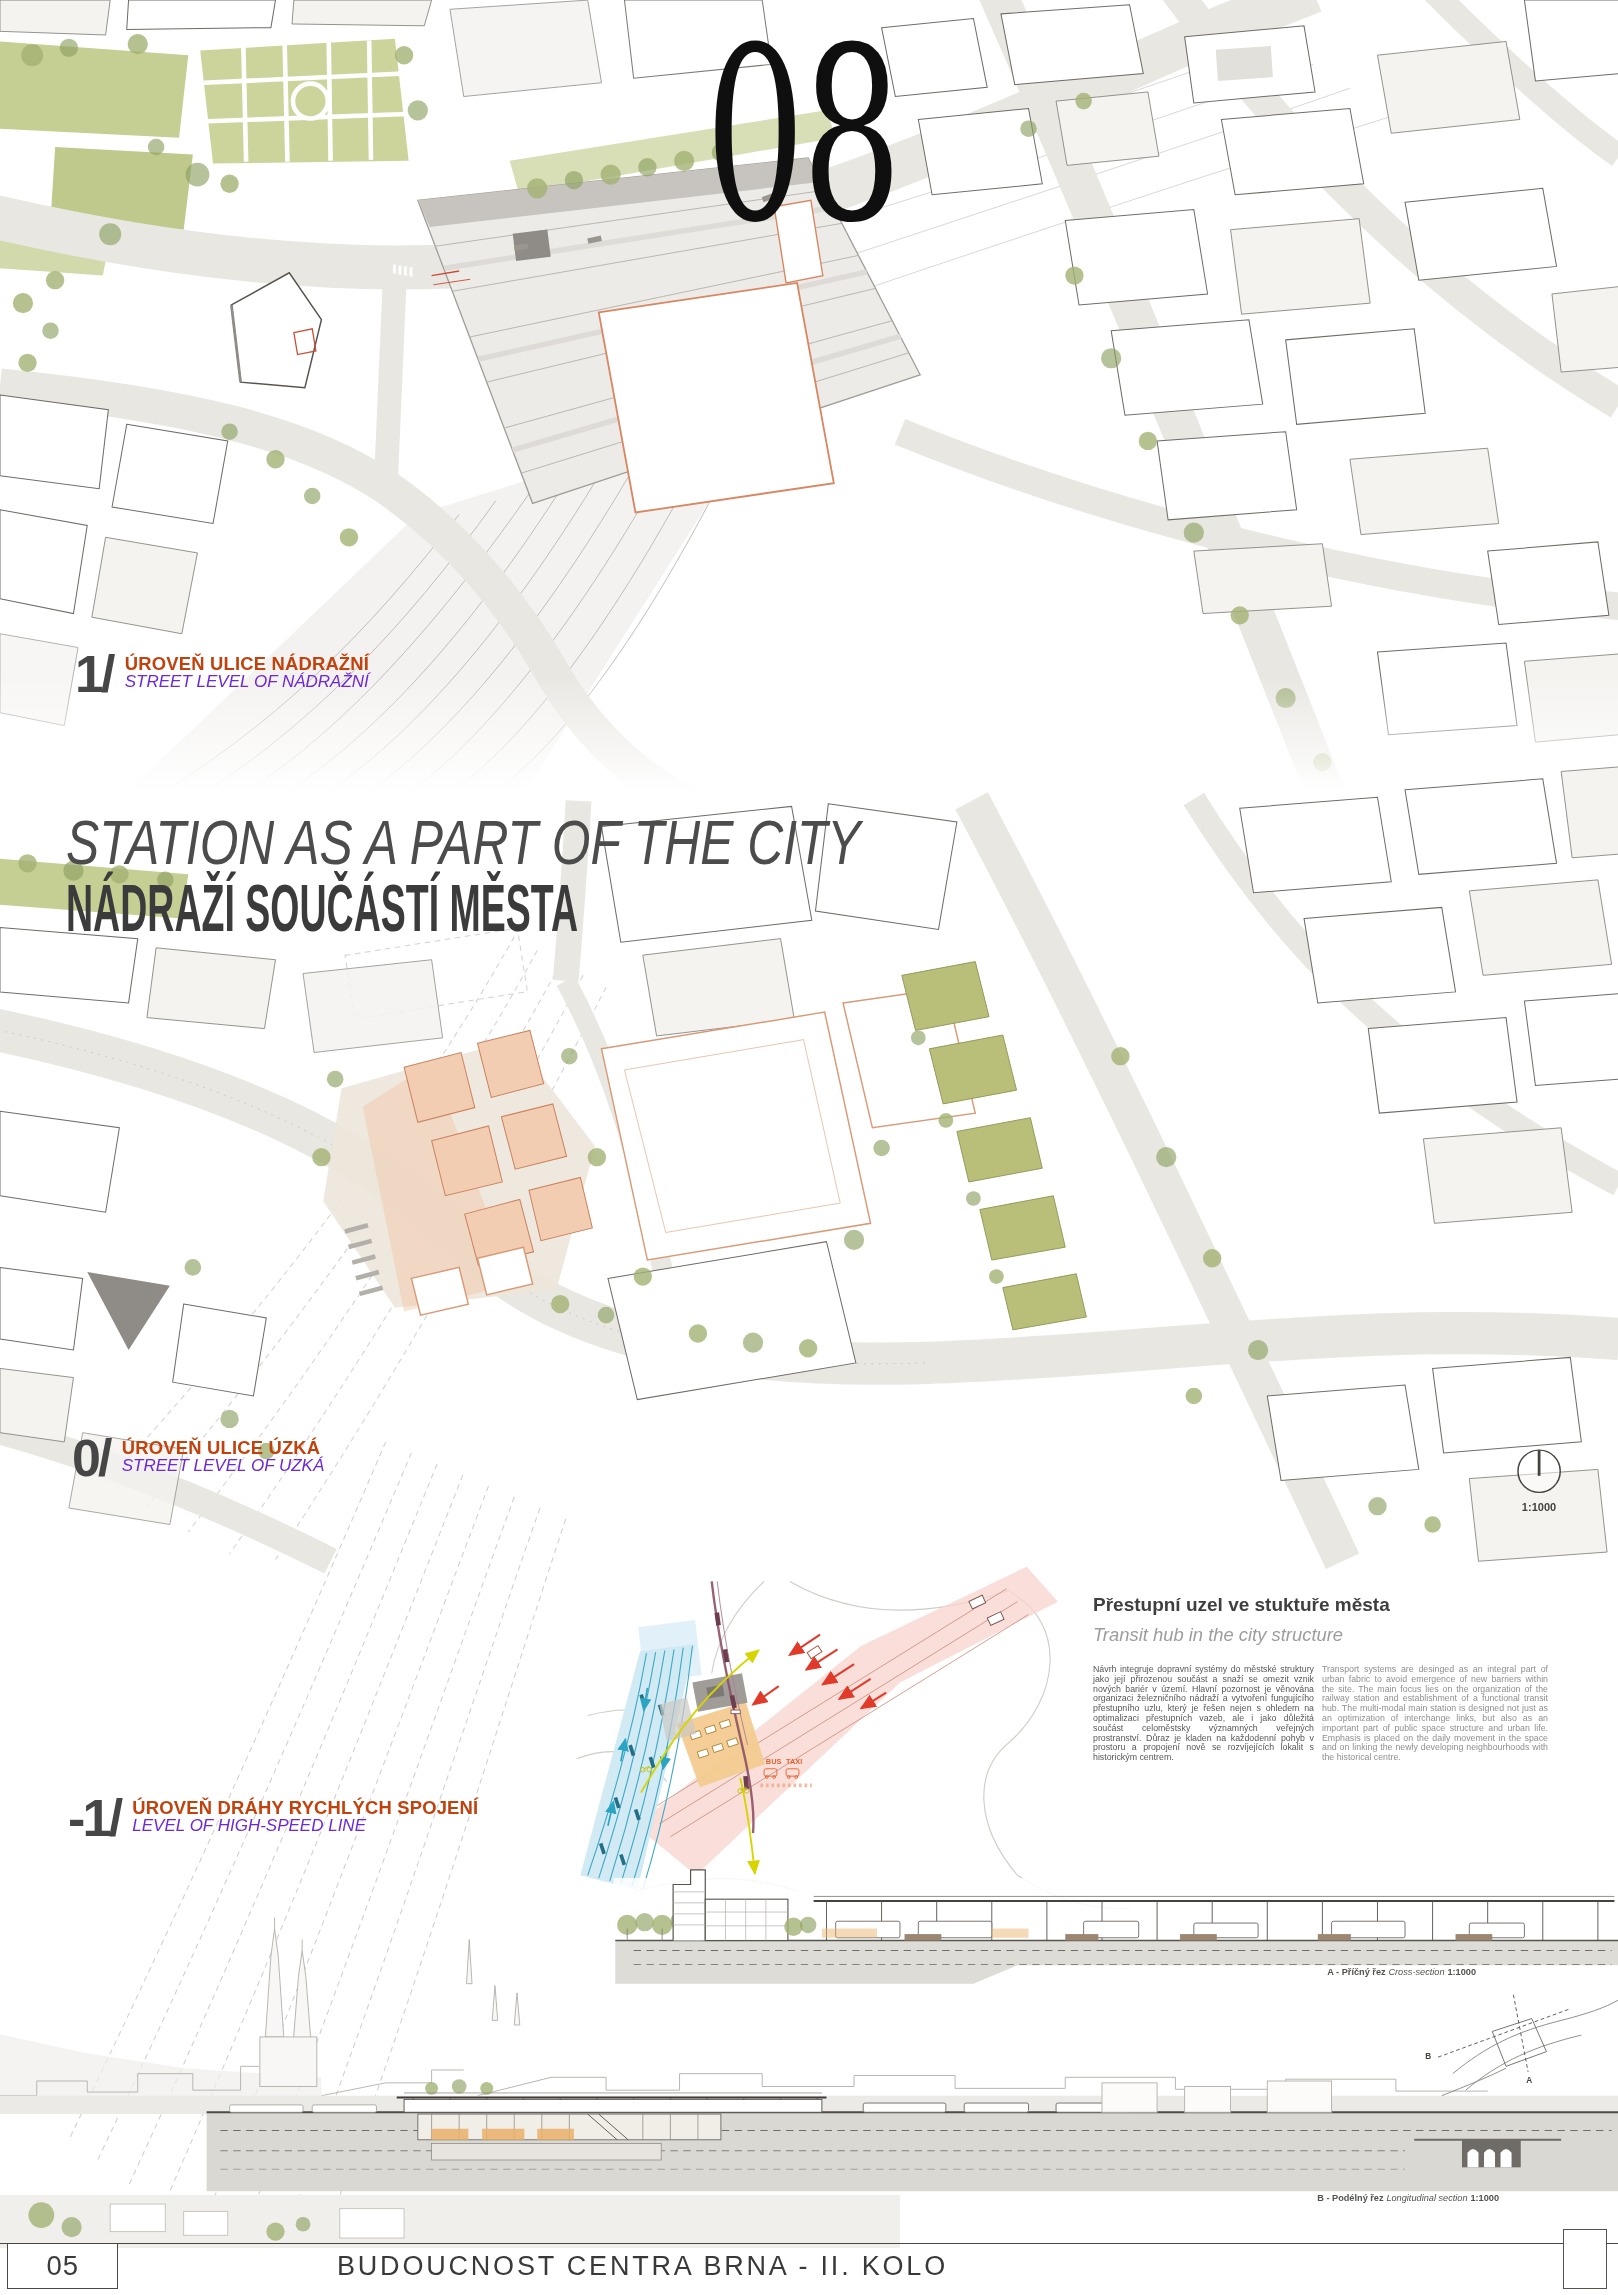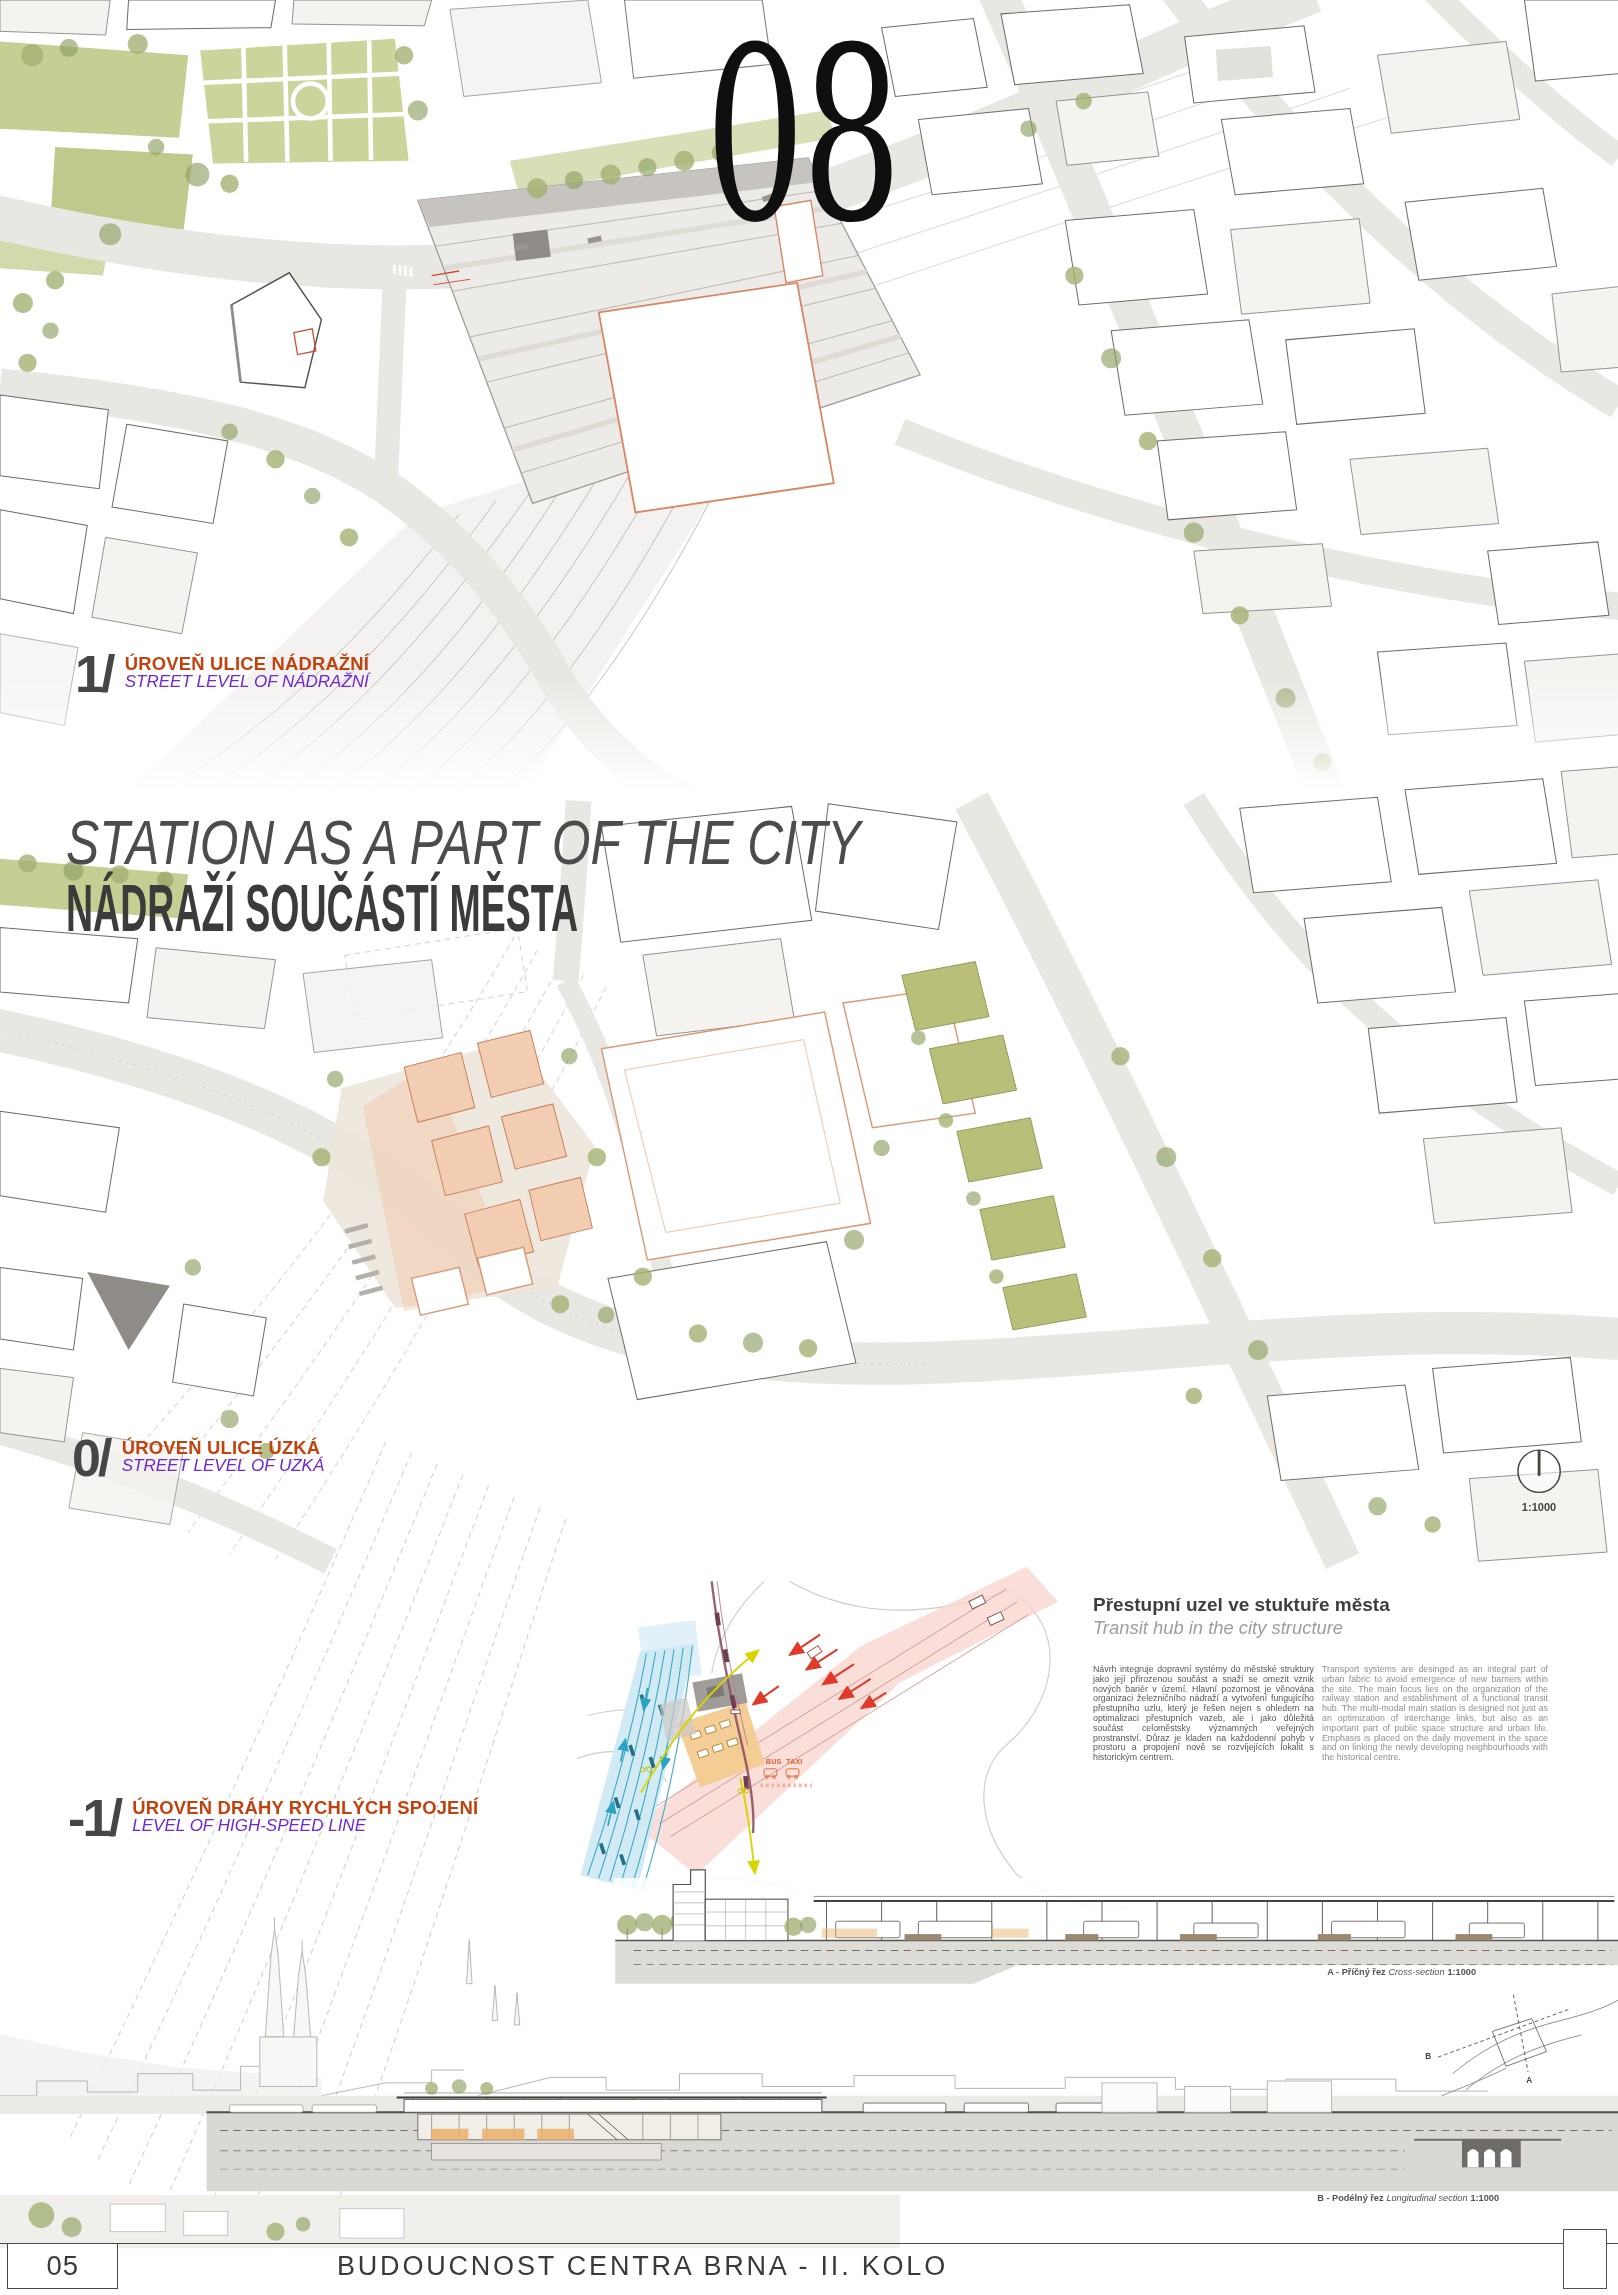--- a/index.html
+++ b/index.html
@@ -32,21 +32,21 @@
   }
   .level-label{display:flex;gap:12px;align-items:flex-start;}
   .level-num{font-size:52px;line-height:40px;font-weight:700;color:#464646;letter-spacing:-2.8px;}
   .lv-cz{font-size:18.4px;line-height:19px;font-weight:700;color:#c2410c;letter-spacing:0.2px;}
   .lv-en{font-size:17px;line-height:18.4px;font-style:italic;color:#6d28d9;}
   .title-cz{display:inline-block;font-size:67px;line-height:1;font-weight:700;color:#3b3b3b;
     transform:scaleX(.56);transform-origin:0 0;white-space:nowrap;}
   .title-en{display:inline-block;font-size:63px;line-height:1;font-style:italic;color:#4c4c4c;
     transform:scaleX(.79);transform-origin:0 0;white-space:nowrap;}
   .hub-cz{font-size:19px;font-weight:700;color:#3f3f3f;}
-  .hub-en{font-size:18.4px;font-style:italic;color:#9d9d9d;margin-top:1px;}
+  .hub-en{font-size:18.4px;font-style:italic;color:#9d9d9d;margin-top:8px;}
   .para{font-size:8.8px;line-height:9.8px;text-align:justify;}
   .para-cz{color:#575757;}
   .para-en{color:#8f8f8f;}
   .north-scale{font-size:11px;font-weight:700;color:#464240;text-align:center;}
   .cap{font-size:9.2px;color:#55524e;text-align:right;white-space:nowrap;}
   .cap b{font-weight:700;}
   .cap i{font-style:italic;margin:0 2.8px;}
   .footer-rule{border-top:1.8px solid #4b4744;width:1619px;height:0;}
   .page-box{width:111px;height:46px;border:1.4px solid #4b4744;background:#fff;
     display:flex;align-items:center;justify-content:center;

